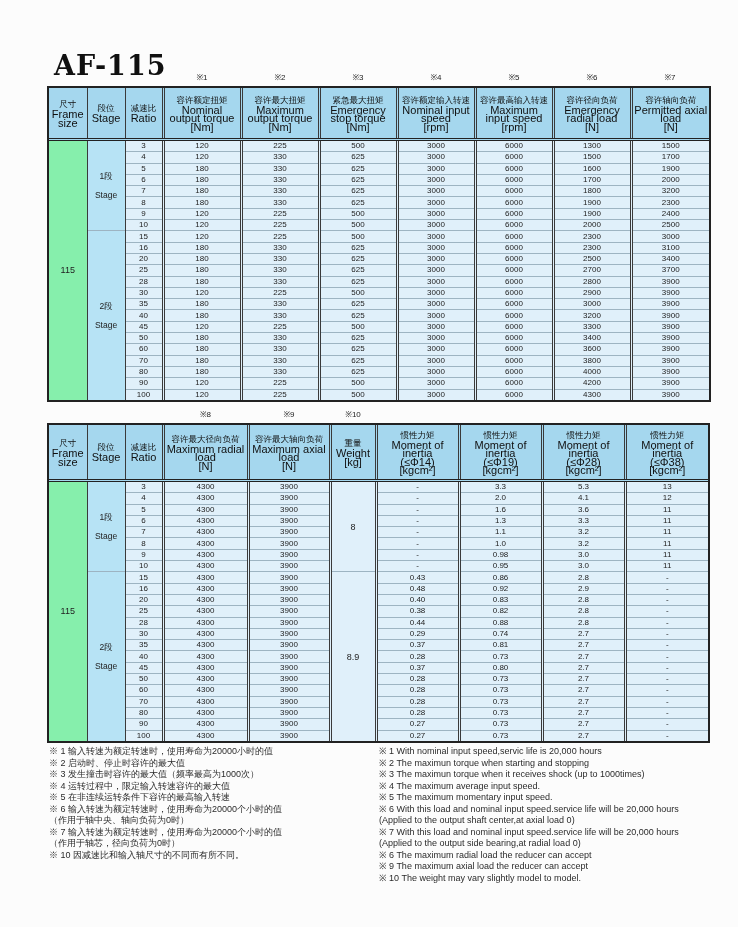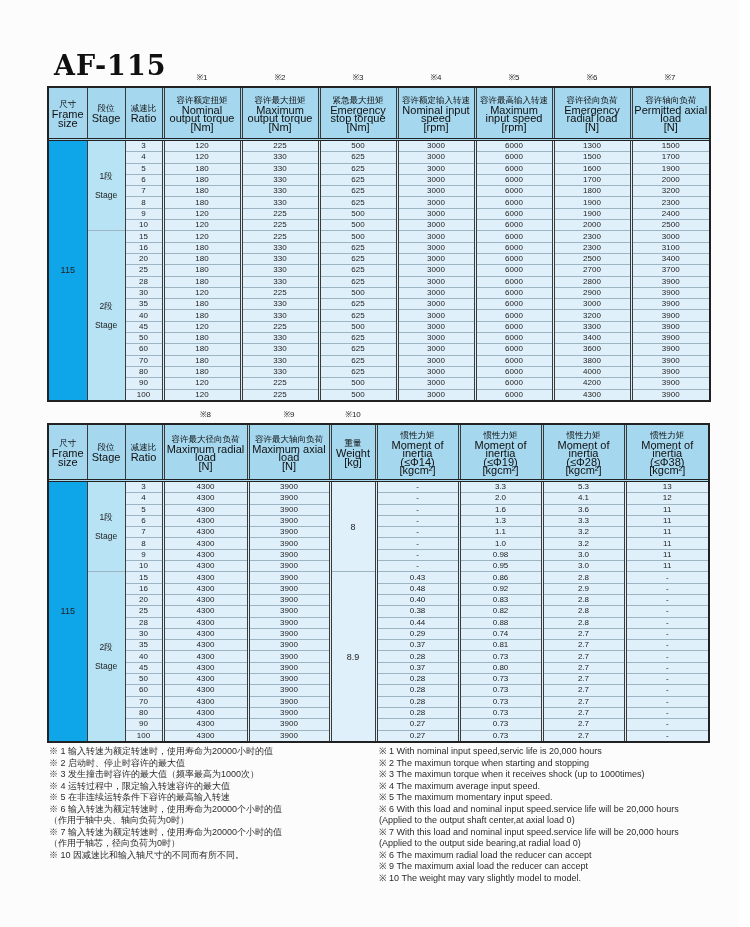--- a/index.html
+++ b/index.html
@@ -49,21 +49,21 @@
 
   tbody td {
     font-size: 8px; line-height: 10px; height: 10.3px;
     color: #222;
     border-left: 1px solid #3a3a3a;
     border-top: 1px solid #9db4c2;
     background: #e0f0fa;
   }
   tbody td.datacell { border-left: 3px double #3a3a3a; }
   tbody td.framecell {
-    background: #0ea5e9; border-left: none; font-size: 9px;
+    background: #86efac; border-left: none; font-size: 9px;
   }
   tbody td.stagecell { background: #b7e3f5; font-size: 8.5px; }
   .stage-en { margin-top: 9px; }
   tbody td.ratiocell { background: #e0f0fa; }
   tbody td.weightcell { font-size: 9px; }
 
   .footnotes {
     position: absolute; left: 49px; top: 746px;
     display: flex; width: 672px;
   }

